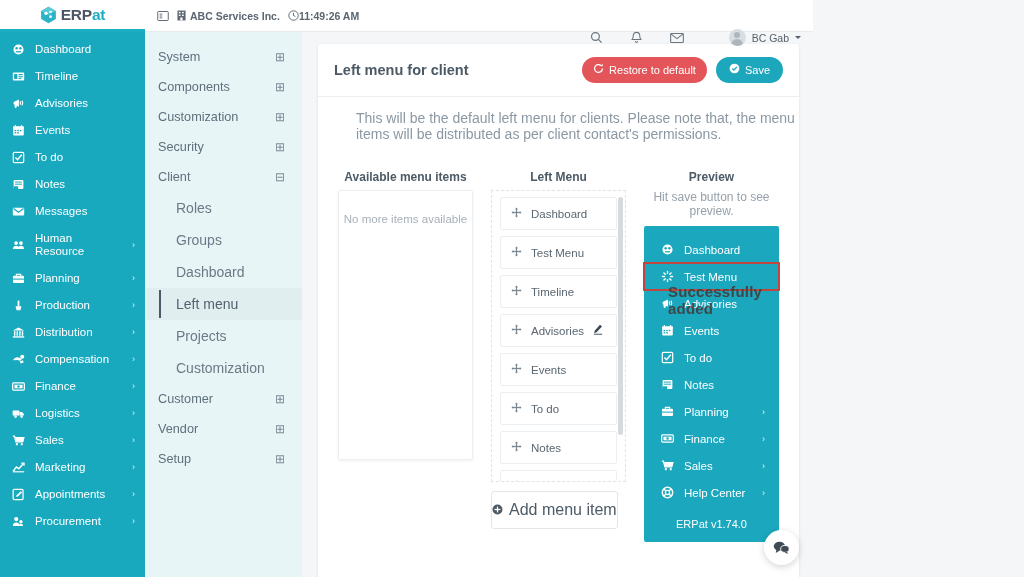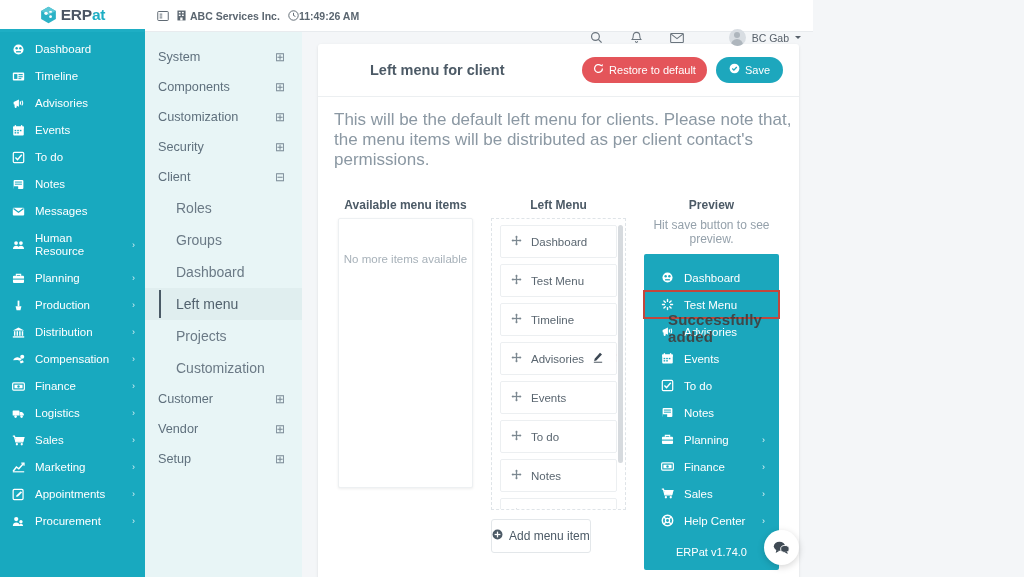--- a/index.html
+++ b/index.html
@@ -75,39 +75,39 @@
     content: ""; position: absolute; left: 14px; top: 2px; bottom: 2px; width: 2px; background: #4a5a66;
   }
 
   
   .main { flex: 1; padding: 12px 14px 0 16px; min-width: 0; overflow: hidden; }
   .card { background: #fff; border-radius: 3px; box-shadow: 0 1px 3px rgba(0,0,0,.10); height: 544px; }
   .card-head {
     display: flex; align-items: center; padding: 13px 16px 13px 16px;
     border-bottom: 1px solid #eceff1;
   }
-  .card-title { font-size: 14.5px; color: #4c5a66; flex: 1; margin-left: 36px; }
+  .card-title { font-size: 14.5px; color: #4c5a66; flex: 1; }
   .btns { display: flex; gap: 9px; }
   .btn {
     display: inline-flex; align-items: center; gap: 5px; font-size: 11px;
     padding: 6px 11px; border-radius: 13px; color: #fff; border: none; cursor: pointer;
     font-family: "Liberation Sans", sans-serif; line-height: 13px;
   }
   .btn-danger { background: #e4555a; }
   .btn-save { background: #1da7bd; padding: 6px 13px; }
-  .card-note { padding: 13px 4px 14px 16px; font-size: 17px; color: #8b98a3; }
+  .card-note { padding: 13px 4px 14px 16px; font-size: 14px; color: #8b98a3; margin-left: 22px; }
 
   .columns { display: flex; gap: 18px; padding: 0 20px; }
   .col { flex: 1; min-width: 0; }
   .col-title { text-align: center; font-size: 12px; font-weight: bold; color: #4c5a66; padding: 14px 0 6px; }
   .col-sub { text-align: center; font-size: 12px; color: #95a1ab; padding-bottom: 8px; }
 
   .panel-white {
     background: #fff; border: 1px solid #edf0f2; border-radius: 2px;
-    box-shadow: 0 1px 3px rgba(0,0,0,.07); min-height: 270px; padding: 16px 0 10px;
+    box-shadow: 0 1px 3px rgba(0,0,0,.07); min-height: 270px; padding: 4px 0 10px;
   }
   .empty-msg { text-align: center; font-size: 11.5px; color: #a7b1b9; padding: 18px 0 0; }
 
   
   .dz {
     border: 1px dashed #dfe4e8; margin: 0 0 0 0; padding: 6px 8px 0 8px;
     height: 292px; overflow: hidden; position: relative; background: #fff;
   }
   .dz-scroll { height: 100%; overflow: hidden; }
   .mrow {
@@ -118,21 +118,21 @@
   .mrow .grip { color: #7c8891; font-size: 11px; line-height: 1; }
   .mrow .lbl { flex: 1; }
   .mrow .act { display: flex; align-items: center; gap: 13px; }
   .mrow .pencil { color: #4c5a66; }
   .mrow .xmark { color: #e4555a; font-weight: bold; font-size: 11px; }
   .dz-bar { position: absolute; right: 2px; top: 6px; width: 5px; height: 238px; background: #d6dade; border-radius: 3px; }
 
   .add-btn {
     display: flex; align-items: center; justify-content: center; gap: 6px;
     border: 1px solid #e3e7ea; border-radius: 3px; background: #fff;
-    font-size: 12px; color: #4c5a66; padding: 9px 0; margin-top: 9px; cursor: pointer;
+    font-size: 16px; color: #4c5a66; padding: 9px 0; margin-top: 9px; cursor: pointer;
     font-family: "Liberation Sans", sans-serif;
   }
 
   
   .preview-box { background: #1ba7bd; border-radius: 2px; padding: 10px 0 12px; position: relative; }
   .pv-item {
     display: flex; align-items: center; gap: 10px; color: #fff; font-size: 11.5px;
     padding: 7px 14px 7px 16px; position: relative; cursor: pointer;
   }
   .pv-item .pv-ico { width: 14px; flex: 0 0 14px; display:flex; align-items:center; justify-content:center; }

